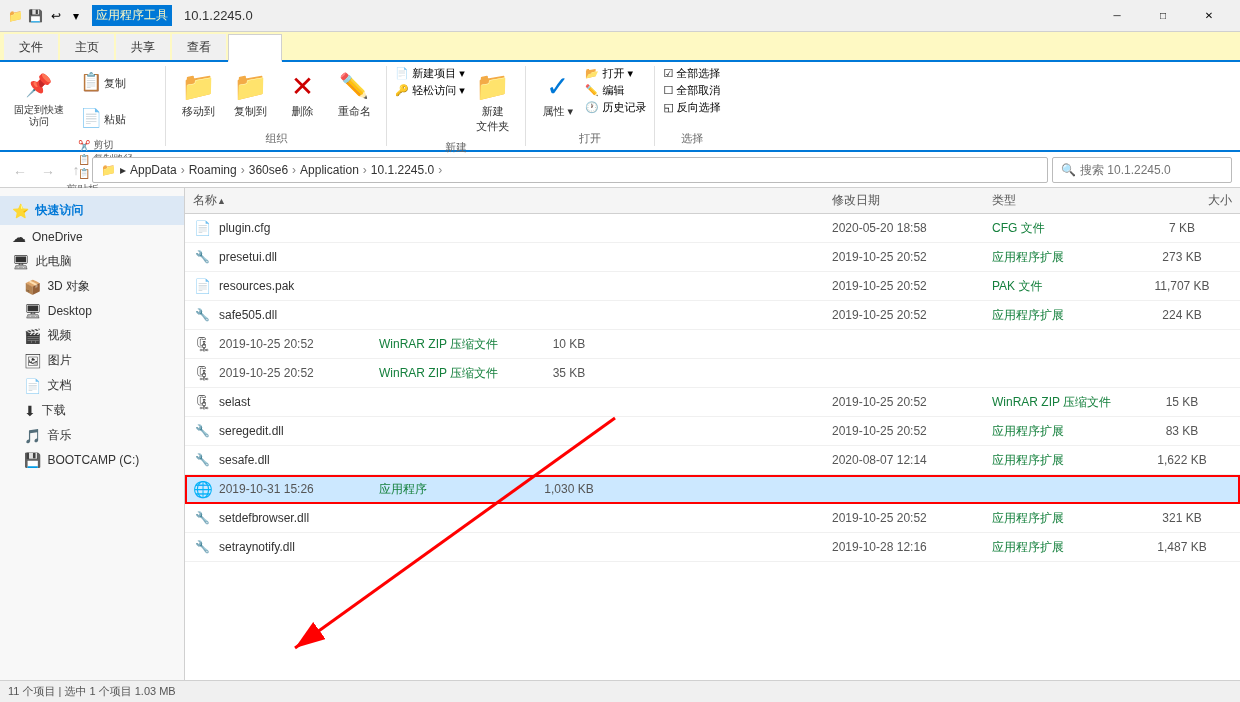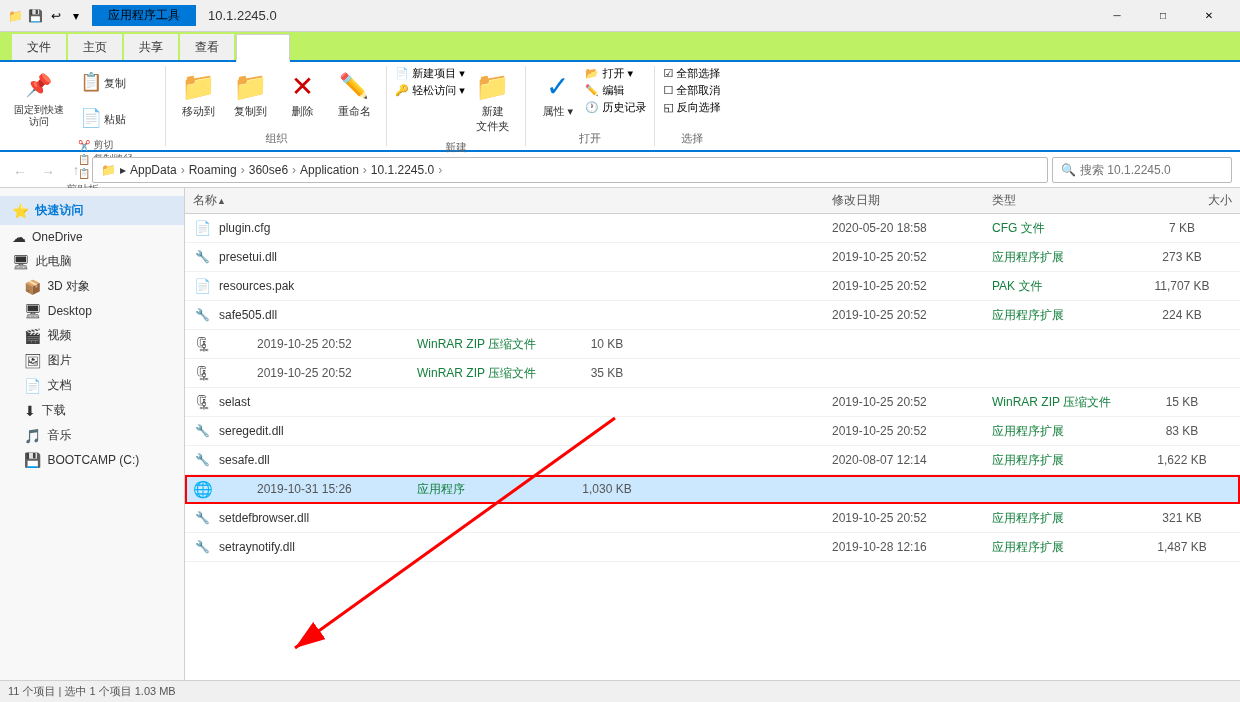--- a/index.html
+++ b/index.html
@@ -11,36 +11,36 @@
       background: #f0f0f0;
       display: flex;
       align-items: center;
       padding: 0 8px;
       border-bottom: 1px solid #d0d0d0;
     }
     .title-bar-icons { display: flex; gap: 4px; align-items: center; }
     .title-icon { width: 16px; height: 16px; display: flex; align-items: center; justify-content: center; }
     .title-app-name {
       background: #0078d7;
-      color: #000000;
-      padding: 2px 16px;
+      color: #fef9c3;
+      padding: 2px 4px;
       margin-left: 8px;
       font-size: 12px;
     }
     .title-version { margin-left: 12px; font-size: 13px; color: #333; }
     .title-win-controls { margin-left: auto; display: flex; gap: 0; }
     .win-btn { width: 46px; height: 32px; display: flex; align-items: center; justify-content: center; cursor: pointer; font-size: 10px; }
 
     
     .ribbon-tabs {
       display: flex;
       align-items: flex-end;
-      background: #bef264;
+      background: #fef9c3;
       border-bottom: 2px solid #0078d7;
-      padding-left: 12px;
+      padding-left: 4px;
       height: 30px;
     }
     .ribbon-tab {
       padding: 4px 14px;
       cursor: pointer;
       font-size: 12px;
       color: #333;
       border: 1px solid transparent;
       border-bottom: none;
       margin-right: 2px;
@@ -219,21 +219,21 @@
       display: flex;
       align-items: center;
       padding: 4px 8px;
       border-bottom: 1px solid #f0f0f0;
       cursor: pointer;
       font-size: 12px;
       color: #333;
     }
     .file-icon { width: 20px; height: 20px; margin-right: 6px; display: flex; align-items: center; justify-content: center; font-size: 14px; flex-shrink: 0; }
     .file-name { flex: 1; }
-    .file-date { width: 160px; color: #555; margin-left: 38px; }
+    .file-date { width: 160px; color: #555; }
     .file-type { width: 140px; color: #15803d; }
     .file-size { width: 100px; text-align: center; color: #555; }
 
     
     .status-bar {
       height: 22px;
       background: #f0f0f0;
       border-top: 1px solid #d0d0d0;
       display: flex;
       align-items: center;

